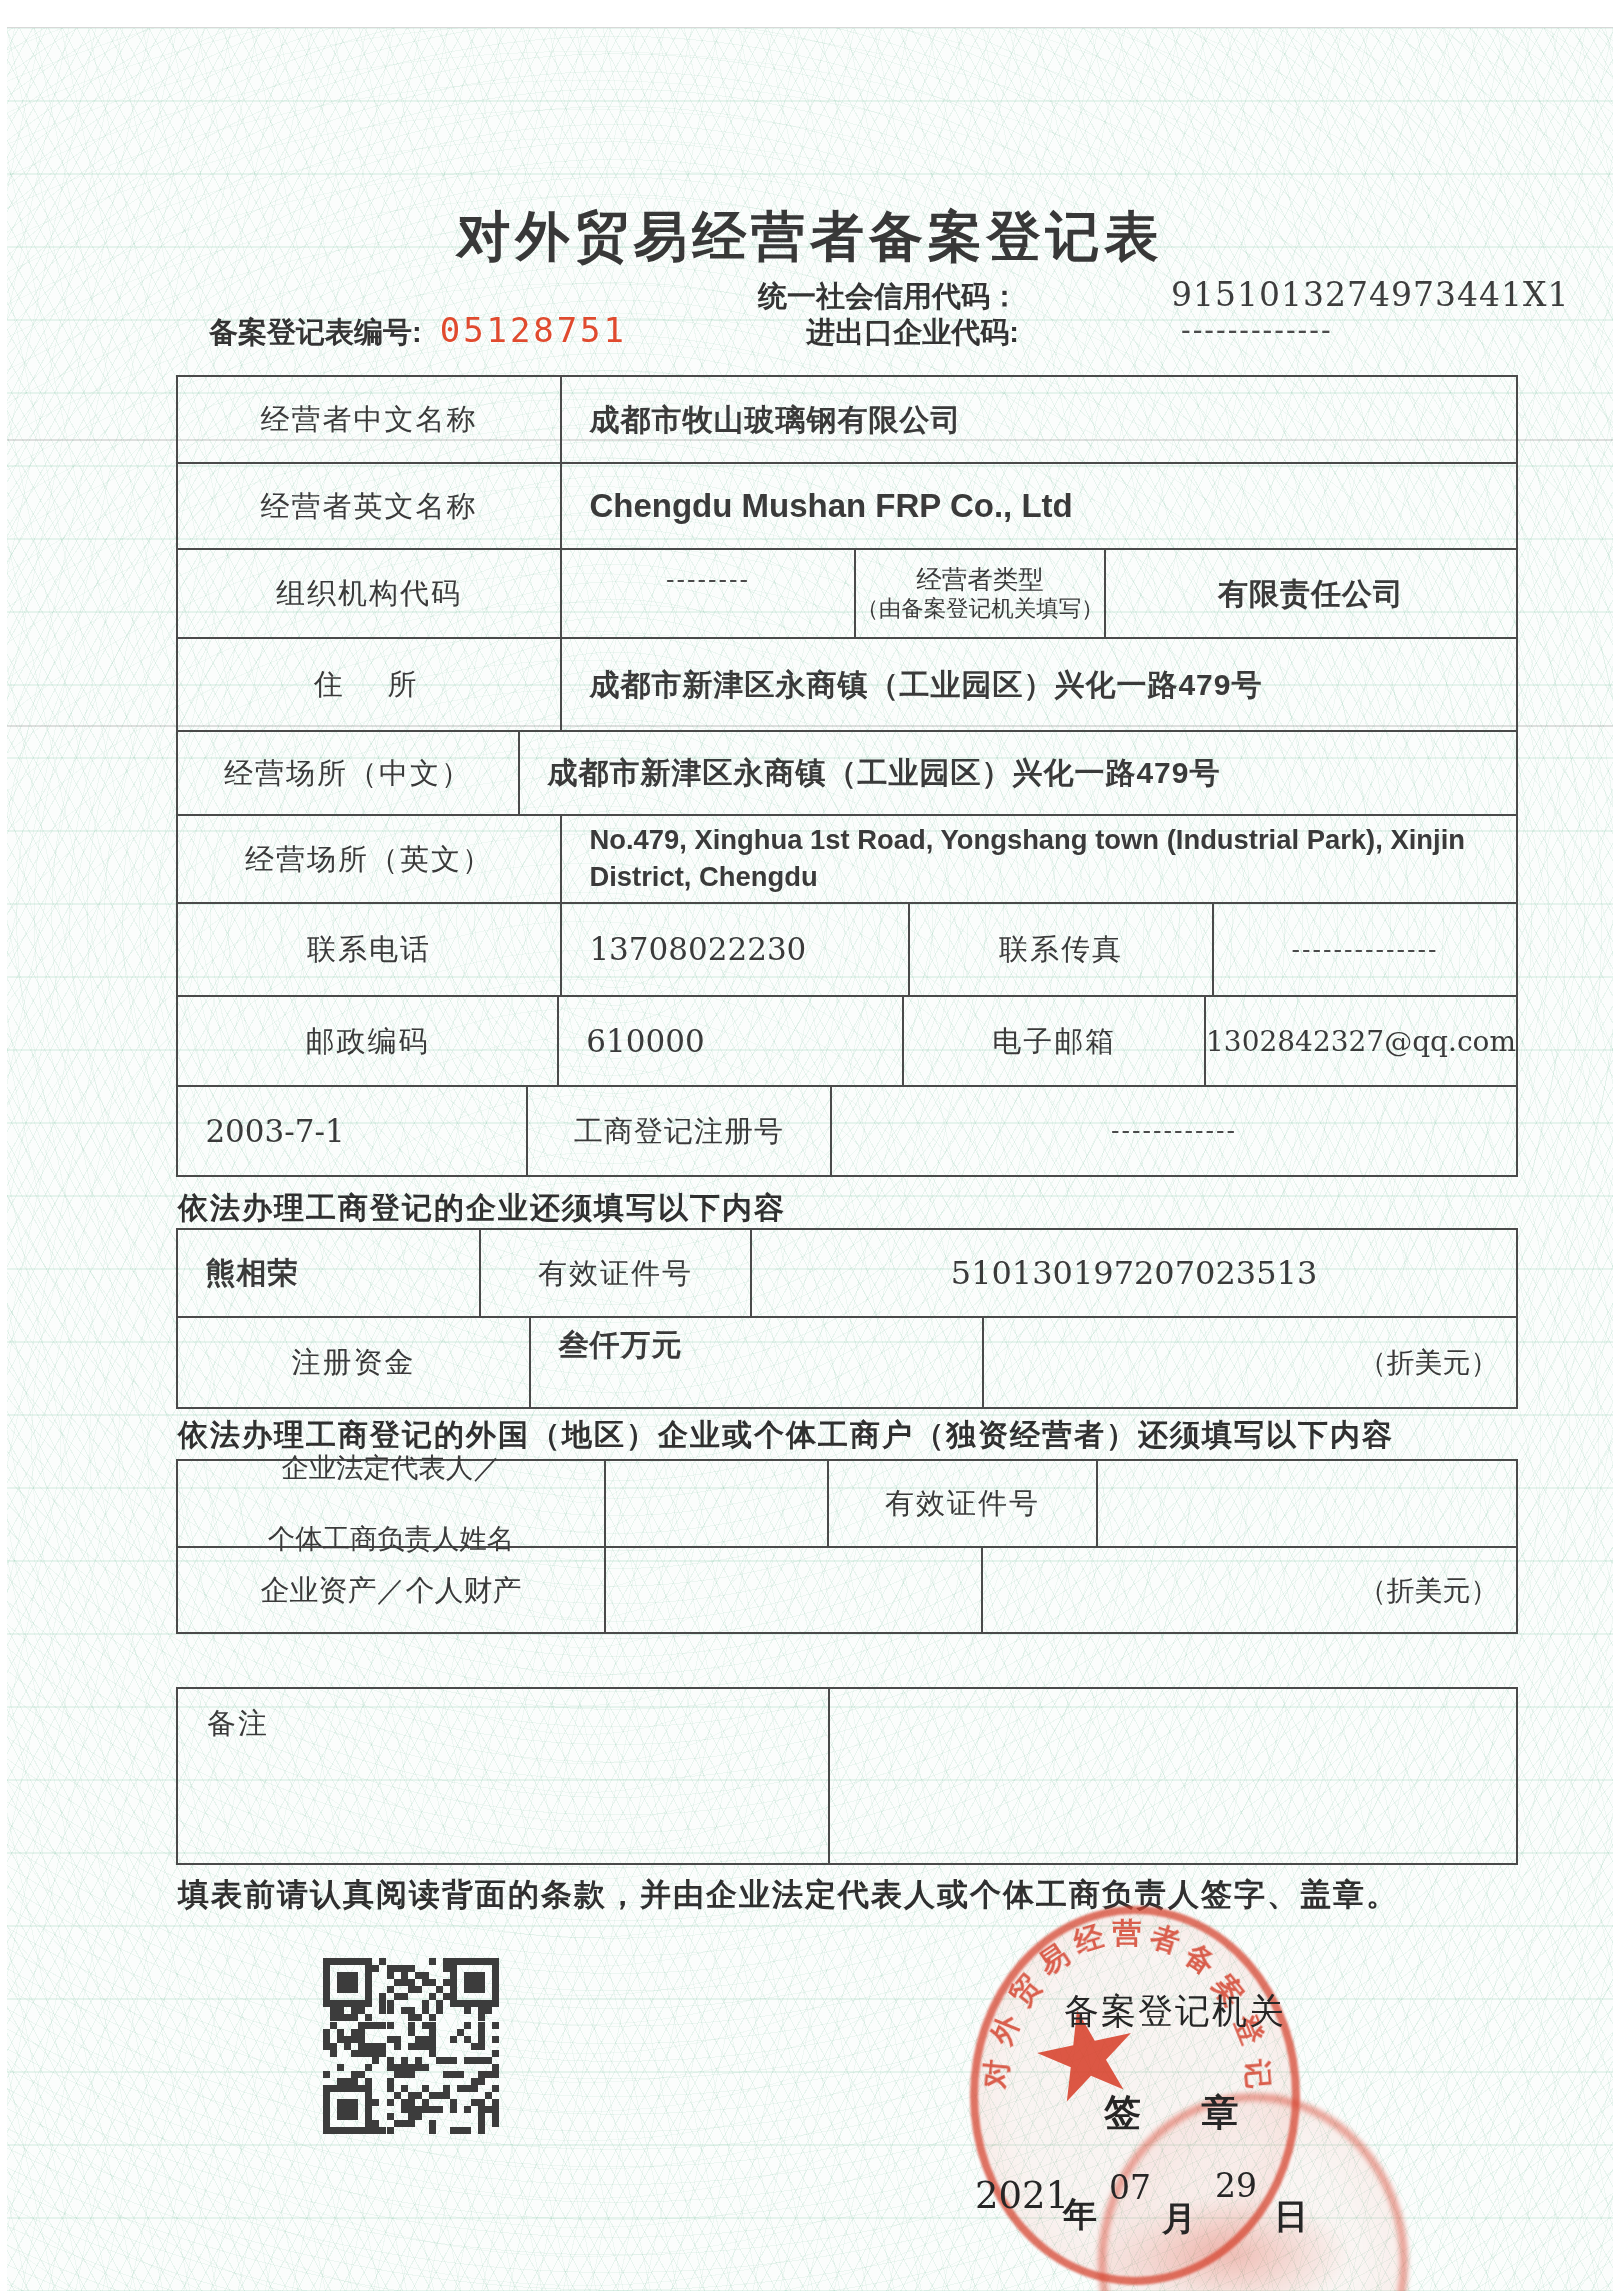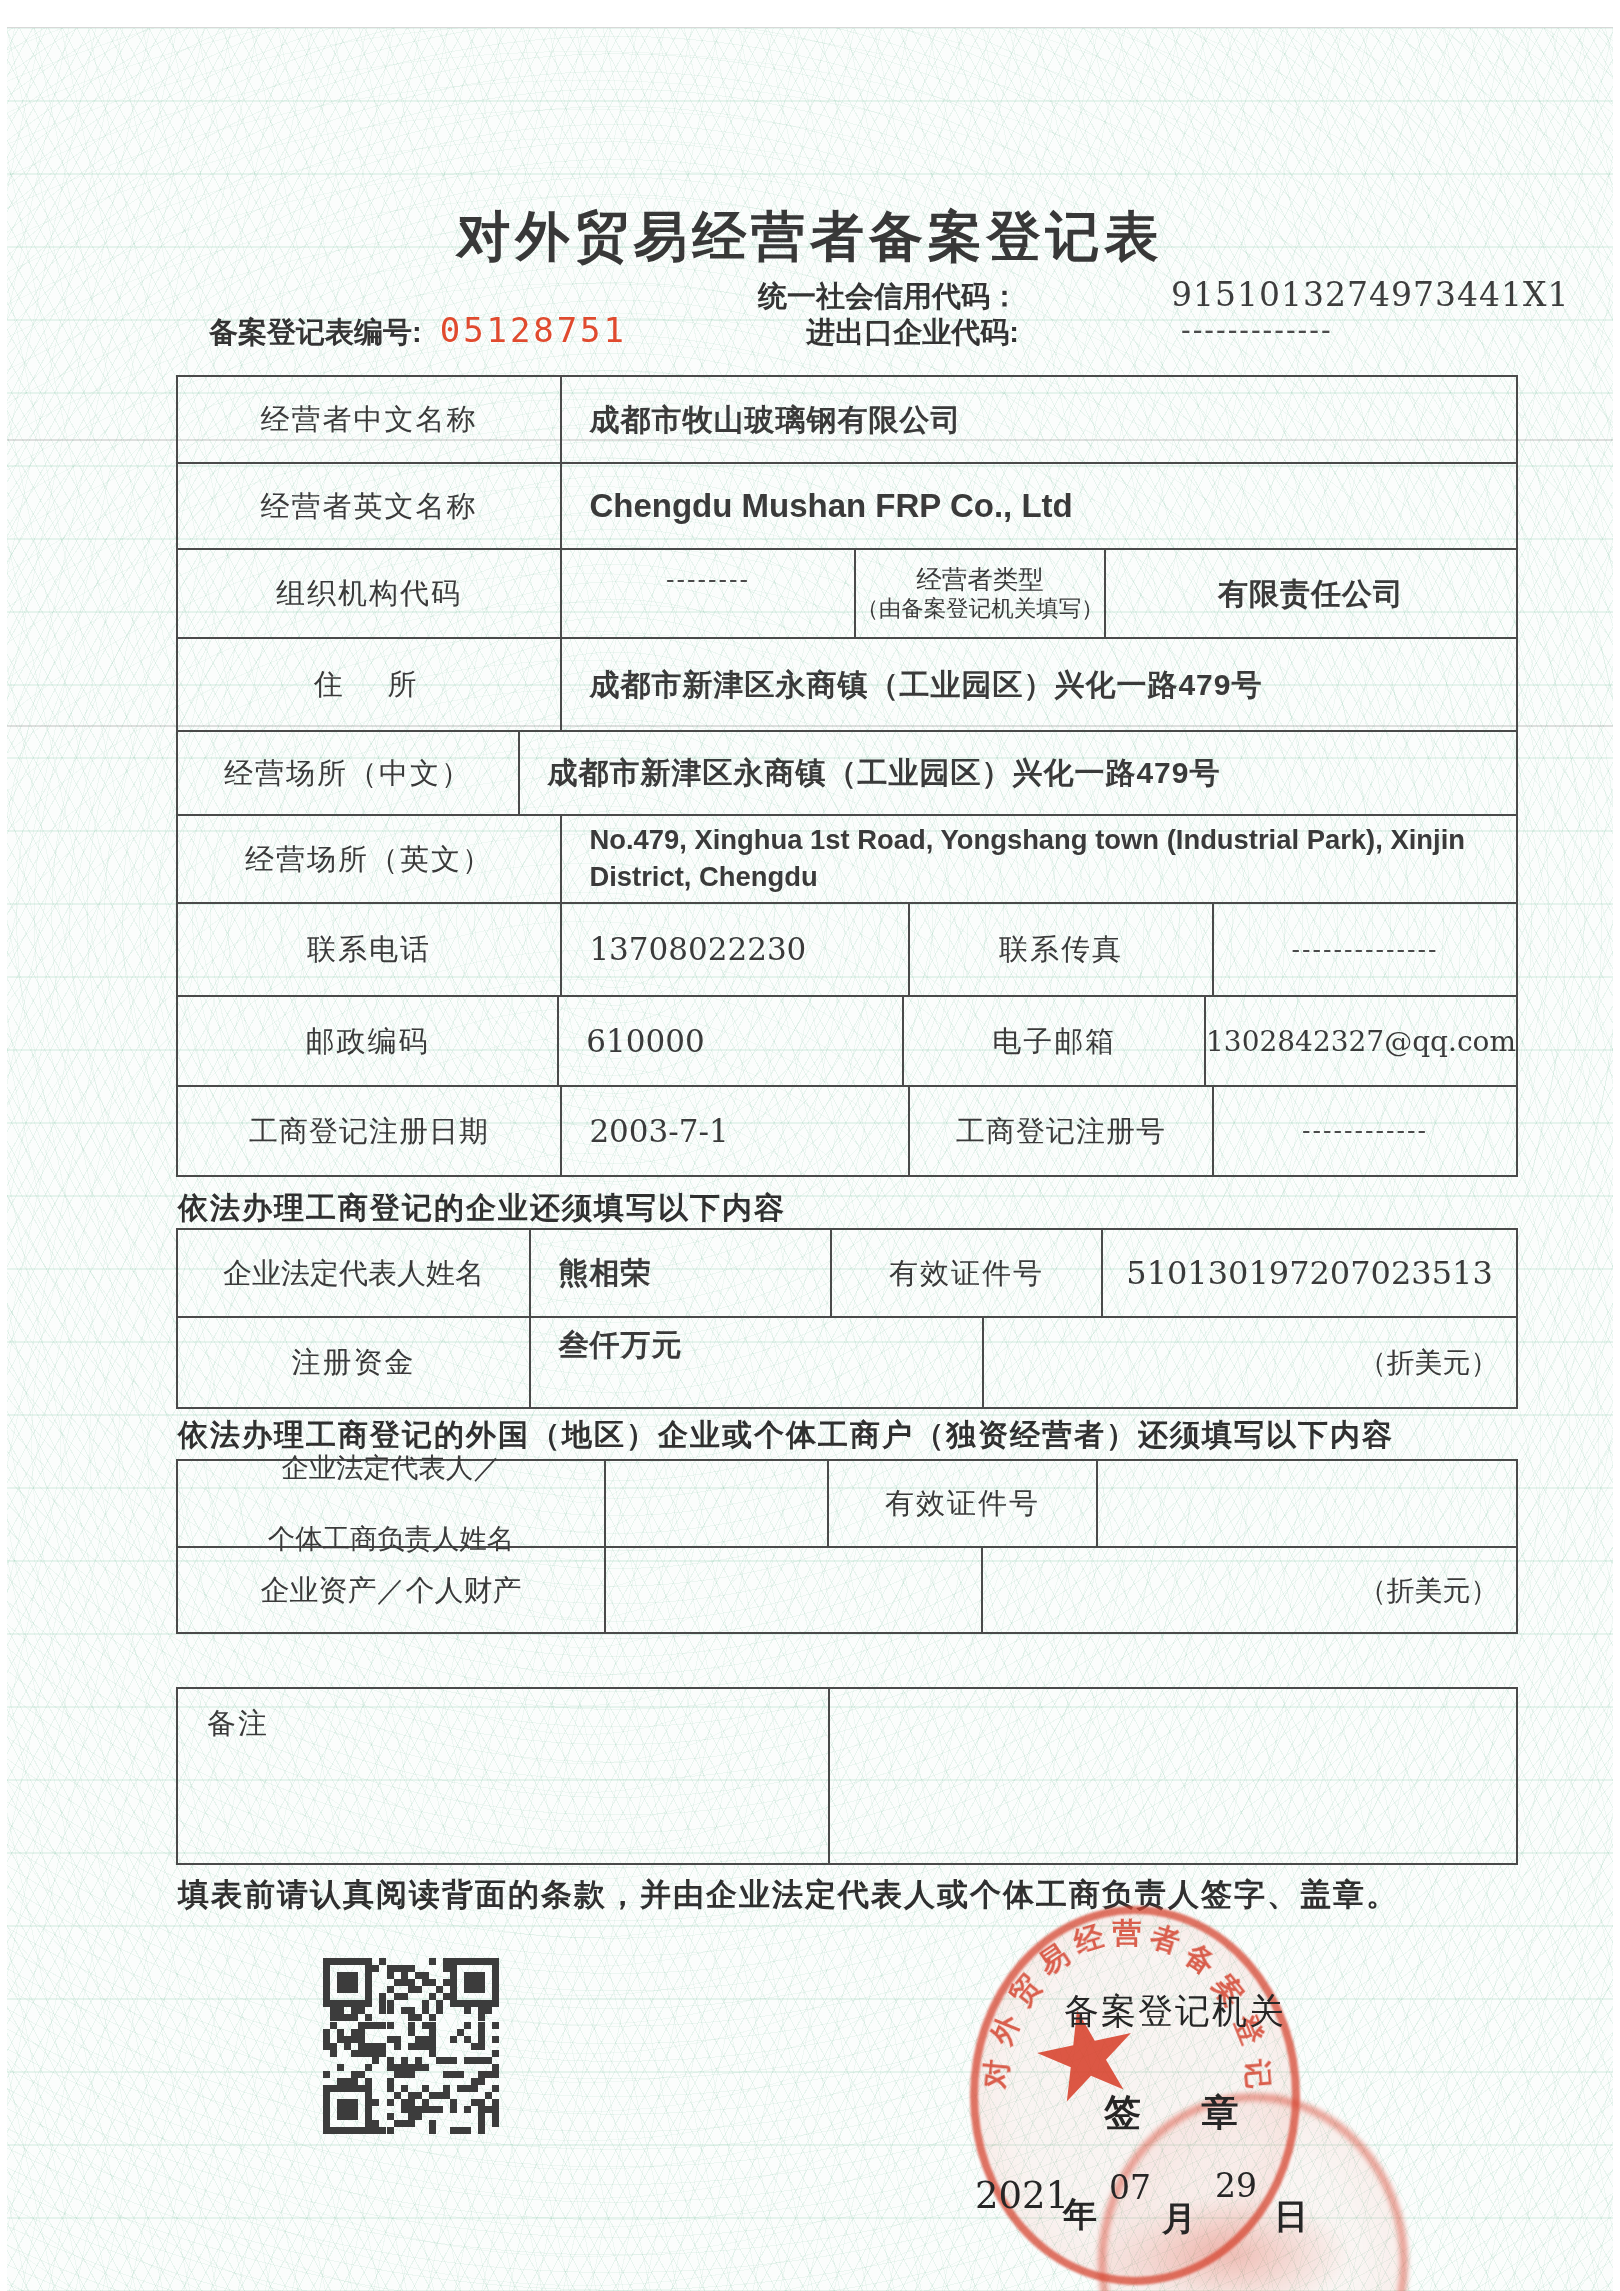--- a/index.html
+++ b/index.html
@@ -140,34 +140,32 @@
         <span class="dashes" style="font-size:25.5px;">--------------</span>
       </div>
     </div>
     <div class="row" style="height:88px">
       <div class="cell label" style="width:382px">邮政编码</div>
       <div class="cell val numv" style="width:348px">610000</div>
       <div class="cell label" style="width:304px">电子邮箱</div>
       <div class="cell numv" style="flex:1;font-size:28px;">1302842327@qq.com</div>
     </div>
     <div class="row" style="height:88px">
-      <div class="cell label" style="width:382px;letter-spacing:1px;">工商登记注册日期</div>
       <div class="cell val numv" style="width:348px">2003-7-1</div>
       <div class="cell label" style="width:304px;letter-spacing:1px;">工商登记注册号</div>
       <div class="cell" style="flex:1">
         <span class="dashes" style="font-size:25.5px;">------------</span>
       </div>
     </div>
   </div>
 
   <div class="abs heading" style="left:178px;top:1188px;">依法办理工商登记的企业还须填写以下内容</div>
 
   <div class="tbl" style="left:176px;top:1228px;width:1338px;">
     <div class="row" style="height:86px">
-      <div class="cell label" style="width:351px;letter-spacing:0;">企业法定代表人姓名</div>
       <div class="cell val cnv" style="width:301px">熊相荣</div>
       <div class="cell label" style="width:271px">有效证件号</div>
       <div class="cell numv" style="flex:1;font-size:32px;">510130197207023513</div>
     </div>
     <div class="row" style="height:89px">
       <div class="cell label" style="width:351px">注册资金</div>
       <div class="cell val cnv topAlign" style="width:453px">叁仟万元</div>
       <div class="cell usd" style="flex:1;font-size:28px;">（折美元）</div>
     </div>
   </div>

